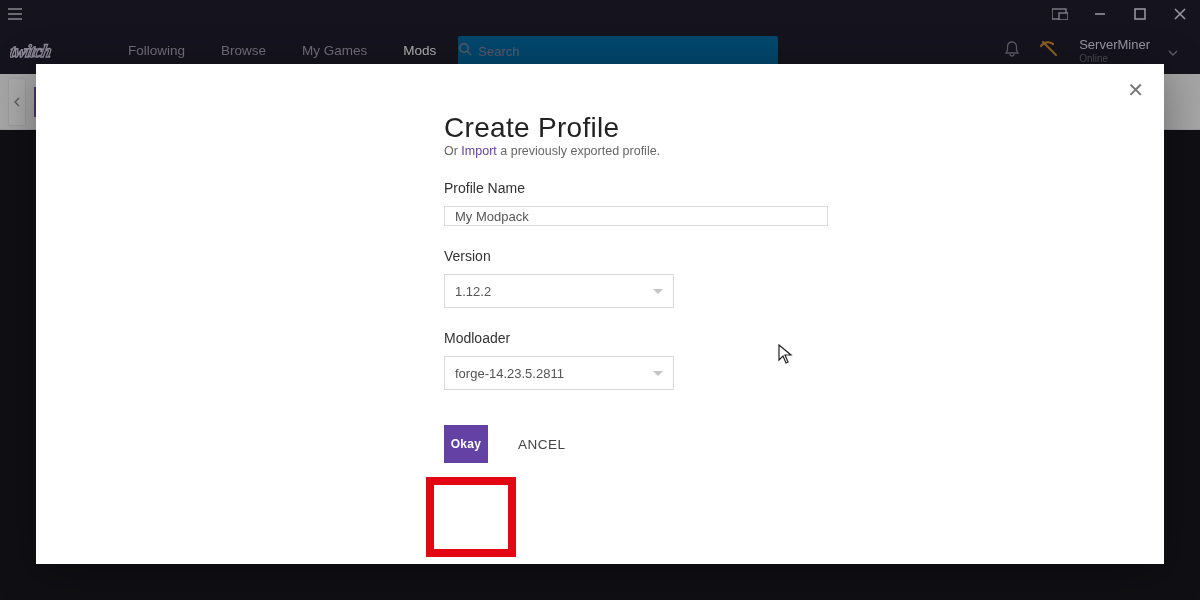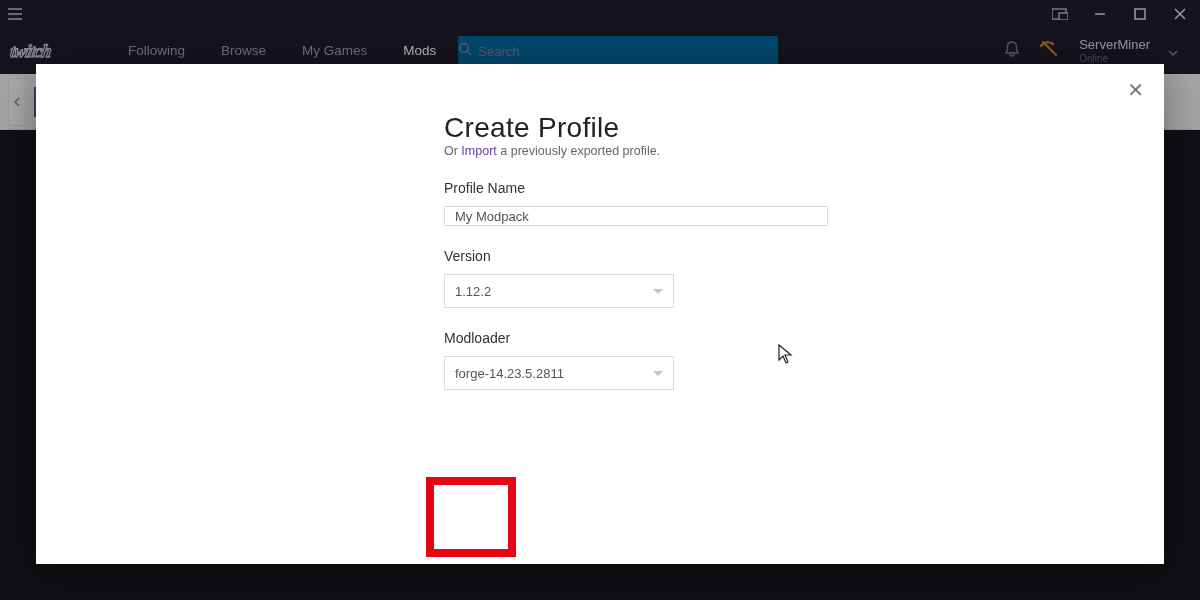--- a/index.html
+++ b/index.html
@@ -245,20 +245,24 @@
       <span>1.12.2</span>
       <span class="caret"></span>
     </div>
 
     <div class="field-label">Modloader</div>
     <div class="tselect">
       <span>forge-14.23.5.2811</span>
       <span class="caret"></span>
     </div>
 
+    <div class="btnrow">
+      <div class="okbtn">Okay</div>
+      <div class="cancelbtn">ANCEL</div>
+    </div>
   </div>
 
   <div class="red-highlight"></div>
 </div>
 
 <div class="cursor">
   <svg width="16" height="20" viewBox="0 0 16 20">
       <path d="M1 1l0 15 4-4 3 7 2-1-3-7 6 0z" fill="#fff" stroke="#222" stroke-width="1.2"></path>
     </svg>
 </div>

